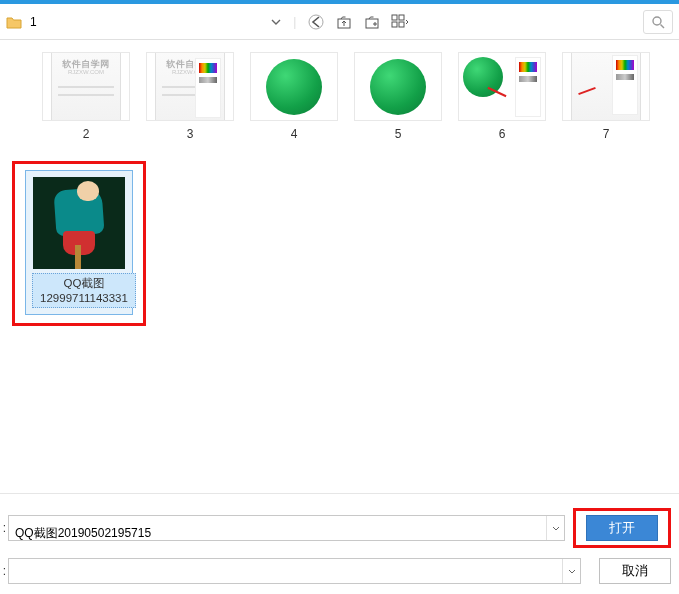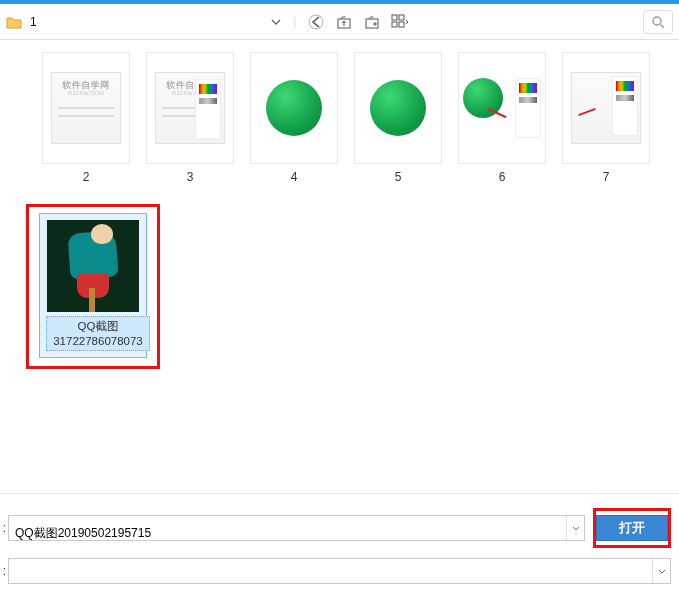--- a/index.html
+++ b/index.html
@@ -57,21 +57,21 @@
       gap: 0;
     }
     .item {
       width: 104px;
       display: flex;
       flex-direction: column;
       align-items: center;
       margin-bottom: 18px;
     }
     .thumb {
-      width: 88px; height: 112px;
+      width: 88px; height: 69px;
       border: 1px solid #e8e8e8;
       background: #fff;
       display: flex; align-items: center; justify-content: center;
       overflow: hidden;
       position: relative;
     }
     .thumb-panel {
       width: 70px; height: 72px;
       background: linear-gradient(#fafafa,#f2f2f2);
       border: 1px solid #e0e0e0;
@@ -123,21 +123,21 @@
     .color-sw2 { position:absolute; top:18px; left:3px; right:3px; height:6px;
       background: linear-gradient(90deg,#999,#ccc,#666); }
     .filename {
       margin-top: 6px;
       text-align: center;
       font-size: 12px;
       color: #333;
       line-height: 1.3;
     }
     .row2 {
-      padding-left: 26px;
+      padding-left: 12px;
     }
     .highlight-box {
       border: 3px solid #e11;
       padding: 6px 10px 8px 10px;
       display: inline-block;
     }
     .selected-thumb {
       border: 1px solid #7ab6e8;
       background: #e6f2fb;
       padding: 6px;
@@ -239,23 +239,22 @@
       cursor: pointer;
       min-width: 72px;
     }
     .btn.primary {
       background: #3b87d6;
       border-color: #2f72ba;
       color: #fff;
     }
     .open-wrap {
       border: 3px solid #e11;
-      padding: 4px 0;
+      padding: 4px 10px;
       margin-left: 8px;
-      font-weight: bold;
     }
     .open-wrap .btn { margin-left: 0; }
   </style>
 </head>
 <body>
 
 <div class="titlebar"></div>
 
 <div class="toolbar">
   <span class="folder-icon">
@@ -377,21 +376,21 @@
   <div class="highlight-box">
     <div class="selected-thumb">
       <div class="photo">
         <div class="figure-body"></div>
         <div class="figure-head"></div>
         <div class="figure-legs"></div>
         <div class="figure-pole"></div>
       </div>
       <div class="filename-sel">
         <span>QQ截图</span><br>
-        <span>31722786078073</span>
+        <span>12999711143331</span>
       </div>
     </div>
   </div>
 </div>
 
 <div class="bottom">
   <div class="row">
     <div class="colon">:</div>
     <div class="combo">
       <input value="QQ截图20190502195715" style="">
@@ -407,14 +406,15 @@
   </div>
   <div class="row" style="margin-bottom:0">
     <div class="colon">:</div>
     <div class="combo">
       <span class="dd">
         <svg width="8" height="5" viewBox="0 0 8 5">
             <path d="M1 1 L4 4 L7 1" fill="none" stroke="#666"></path>
           </svg>
       </span>
     </div>
+    <div class="btn" style="margin-left:18px">取消</div>
   </div>
 </div>
 
 </body></html>

